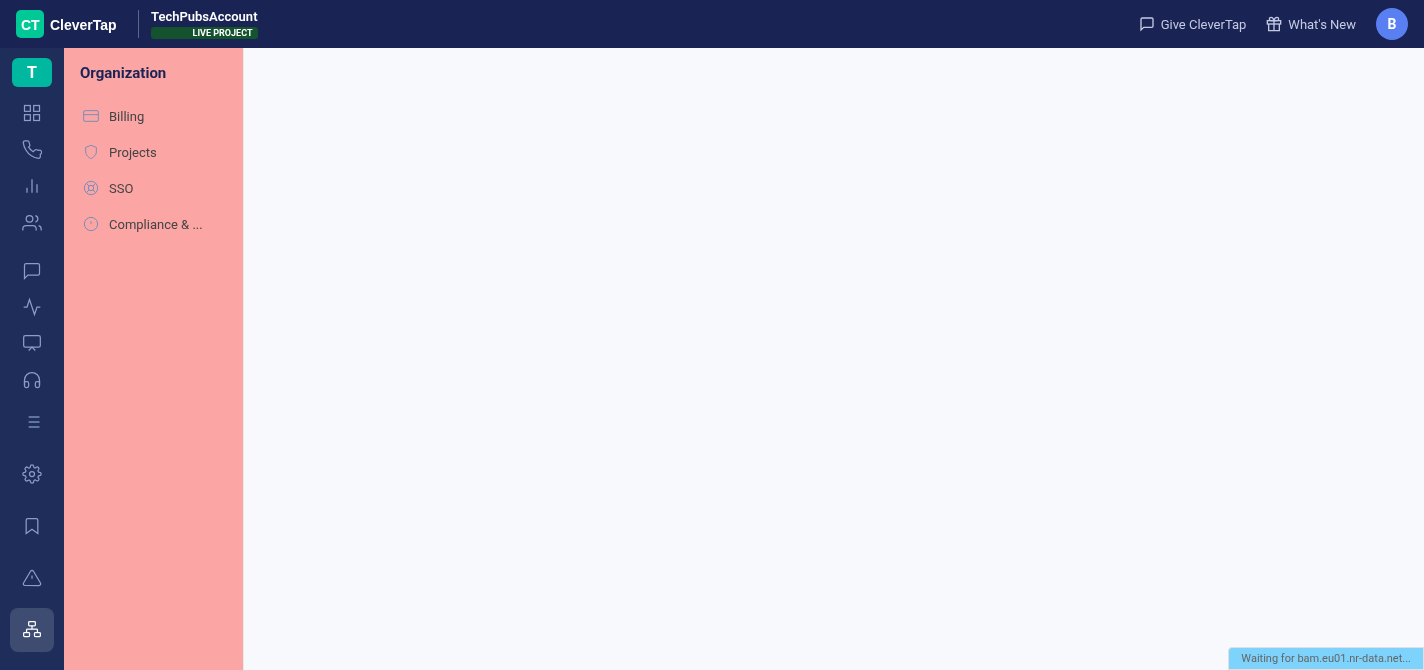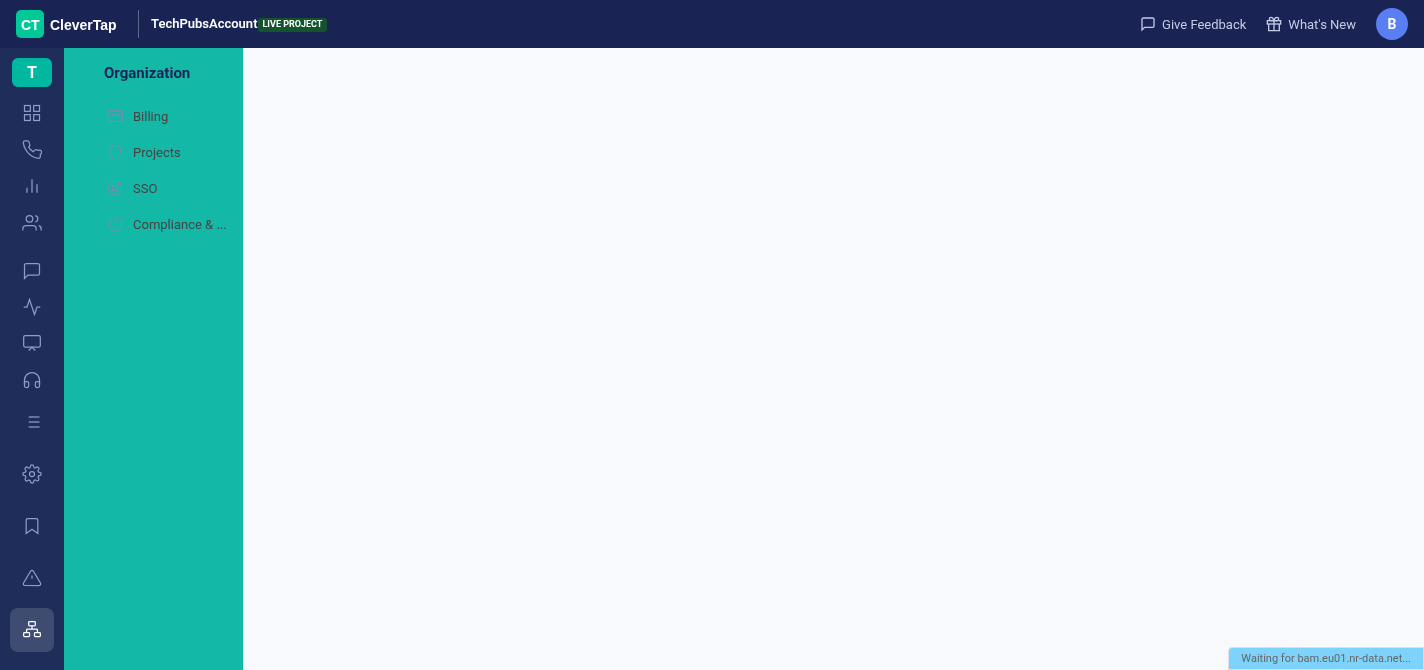--- a/index.html
+++ b/index.html
@@ -27,21 +27,21 @@
       gap: 6px;
     }
     .topnav-divider {
       width: 1px;
       height: 28px;
       background: rgba(255,255,255,0.3);
       margin: 0 12px;
     }
     .account-info {
       display: flex;
-      flex-direction: row;
+      flex-direction: column;
       text-align: right;
     }
     .account-name {
       color: #fff;
       font-size: 13px;
       font-weight: 600;
       line-height: 1.2;
     }
     .live-badge {
       background: #14532d;
@@ -122,25 +122,24 @@
       gap: 4px;
     }
 
     
     .org-sidebar {
       position: fixed;
       top: 48px;
       left: 64px;
       width: 180px;
       height: calc(100% - 48px);
-      background: #14b8a6;
+      background: #fca5a5;
       border-right: 1px solid #e8eaf0;
       z-index: 80;
       padding-top: 16px;
-      padding-left: 24px;
     }
     .org-sidebar-title {
       font-size: 15px;
       font-weight: 700;
       color: #1a2454;
       padding: 0 16px 16px 16px;
     }
     .org-menu-item {
       display: flex;
       align-items: center;
@@ -193,21 +192,21 @@
     <div class="account-info">
       <span class="account-name">TechPubsAccount</span>
       <span class="live-badge">LIVE PROJECT</span>
     </div>
   </div>
   <div class="topnav-right">
     <a class="topnav-action" href="#">
       <svg viewBox="0 0 24 24" fill="none" stroke="currentColor" stroke-width="2">
         <path d="M21 15a2 2 0 0 1-2 2H7l-4 4V5a2 2 0 0 1 2-2h14a2 2 0 0 1 2 2z"></path>
       </svg>
-      <span>Give Feedback</span>
+      <span>Give CleverTap</span>
     </a>
     <a class="topnav-action" href="#">
       <svg viewBox="0 0 24 24" fill="none" stroke="currentColor" stroke-width="2">
         <polyline points="20 12 20 22 4 22 4 12"></polyline>
         <rect x="2" y="7" width="20" height="5"></rect>
         <line x1="12" y1="22" x2="12" y2="7"></line>
         <path d="M12 7H7.5a2.5 2.5 0 0 1 0-5C11 2 12 7 12 7z"></path>
         <path d="M12 7h4.5a2.5 2.5 0 0 0 0-5C13 2 12 7 12 7z"></path>
       </svg>
       <span>What's New</span>

